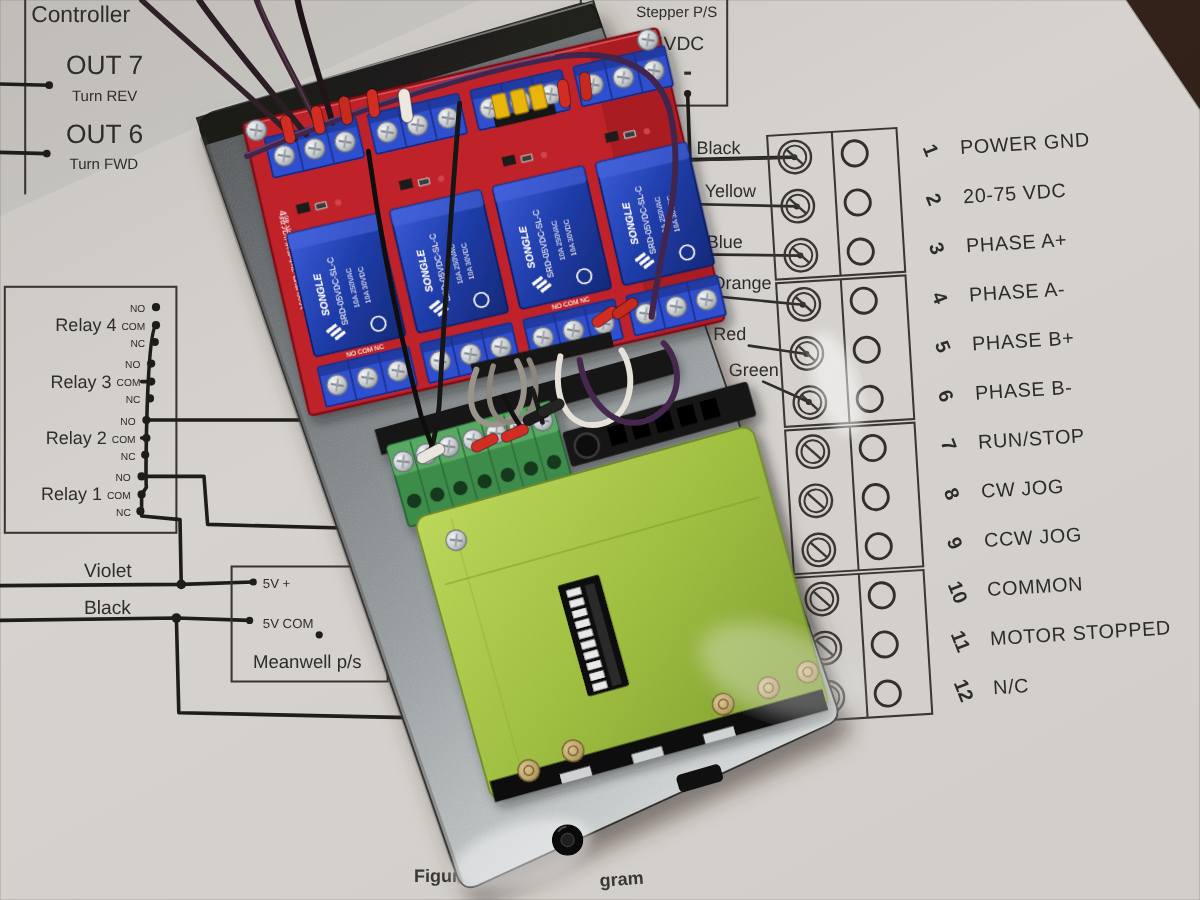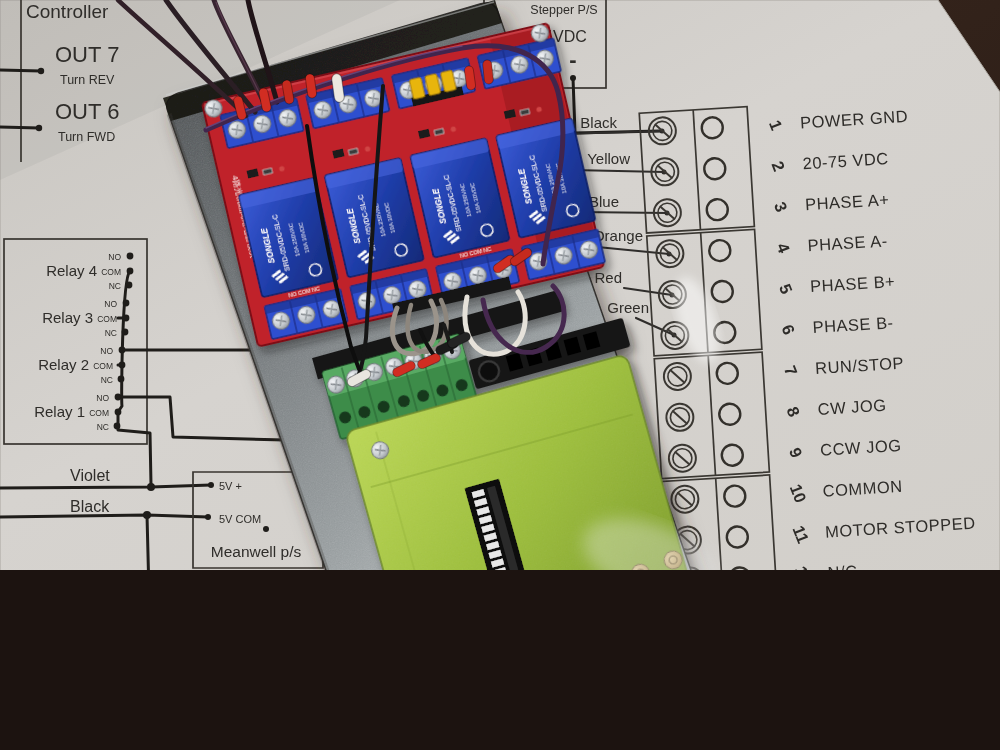--- a/index.html
+++ b/index.html
@@ -1,16 +1,16 @@
 <!DOCTYPE html>
 <html><head>
 <meta charset="utf-8">
 <style>
   html,body{margin:0;padding:0;background:#1c1310;}
-  .scene{position:relative;width:1000px;height:570px;overflow:hidden;
+  .scene{position:relative;width:1000px;height:750px;overflow:hidden;
          font-family:"Liberation Sans",sans-serif;}
   svg{display:block}
   text{font-family:"Liberation Sans",sans-serif;}
   .doc-line{stroke:#38342f;stroke-width:1.7;fill:none;}
   .doc-wire{stroke:#1f1d1a;stroke-width:3;fill:none;stroke-linecap:round;stroke-linejoin:round;}
   .doc-text{fill:#2f2d2a;}
   .micro{fill:#ffffff;}
 </style>
 </head>
 <body>

